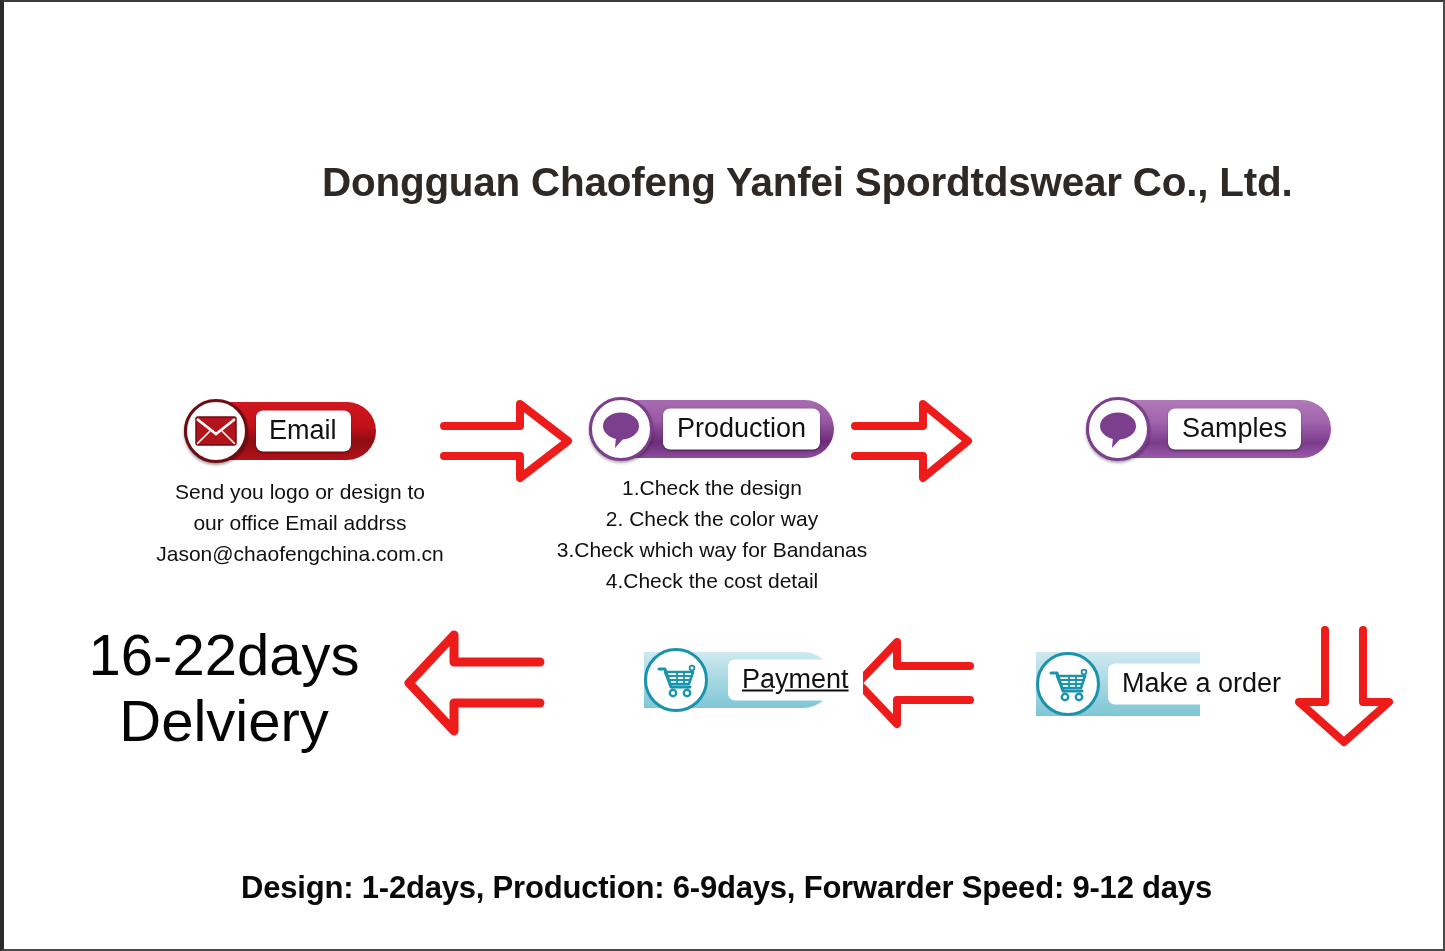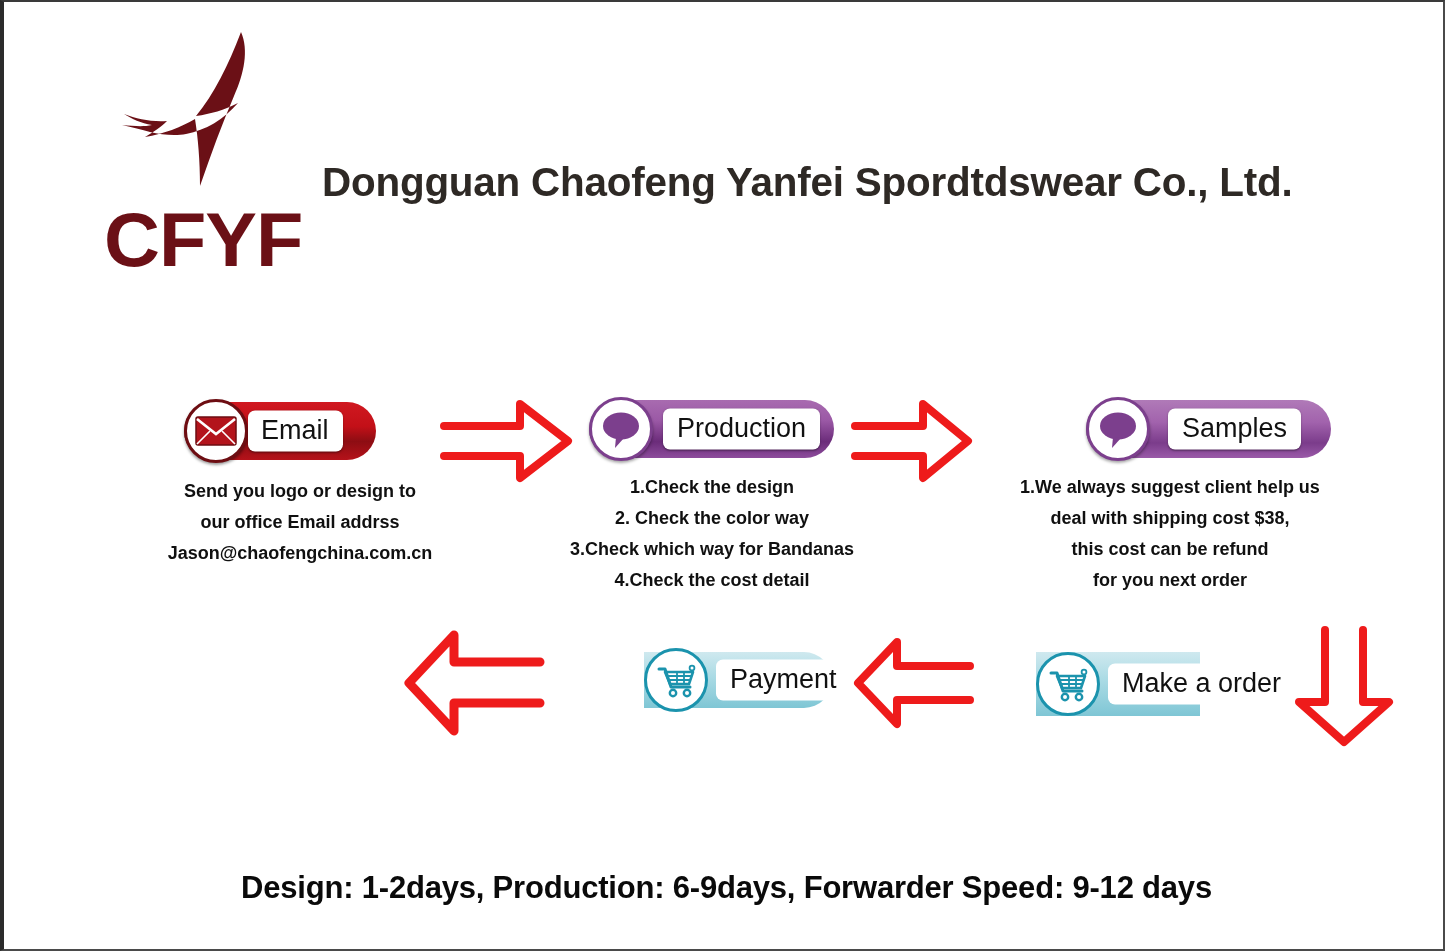--- a/index.html
+++ b/index.html
@@ -107,21 +107,21 @@
   
   #badge-email {
     left: 180px; top: 400px; width: 192px;
     background: linear-gradient(180deg,#d01820 0%,#c31018 42%,#8d0d13 68%,#b5121a 100%);
   }
   #badge-email .badge-icon-wrap {
     background: #ffffff;
     border: 3px solid #6d0d12;
     box-shadow: 0 2px 3px rgba(0,0,0,0.4);
   }
-  #badge-email .badge-label { left: 64px; padding-left: 13px; }
+  #badge-email .badge-label { left: 72px; padding-left: 13px; }
 
   
   #badge-discussion {
     left: 585px; top: 398px; width: 245px;
     background: linear-gradient(180deg,#a86bb0 0%,#9b59a6 35%,#6b2c7a 72%,#8d4c9c 100%);
   }
   #badge-discussion .badge-icon-wrap {
     background: #ffffff;
     border: 3px solid #7c3f8d;
     box-shadow: 0 2px 3px rgba(0,0,0,0.35);
@@ -143,43 +143,42 @@
   
   #badge-payment {
     left: 640px; top: 650px; width: 188px; height: 56px; border-radius: 0 28px 28px 0;
     background: linear-gradient(180deg,#cfe9ef 0%,#a9dae4 45%,#7fc6d5 100%);
   }
   #badge-payment .badge-icon-wrap {
     background: #ffffff;
     border: 3px solid #1b93ad;
     box-shadow: none;
   }
-  #badge-payment .badge-label { left: 72px; box-shadow: none; }
+  #badge-payment .badge-label { left: 84px; box-shadow: none; text-decoration: underline; }
 
   
   #badge-order {
     left: 1032px; top: 650px; width: 164px; height: 64px; border-radius: 0;
     background: linear-gradient(180deg,#cfe9ef 0%,#a9dae4 45%,#7fc6d5 100%);
   }
   #badge-order .badge-icon-wrap {
     background: #ffffff;
     border: 3px solid #1b93ad;
     box-shadow: none;
   }
   #badge-order .badge-label { left: 72px; box-shadow: none; }
 
   
   .caption {
     position: absolute;
     text-align: center;
-    font-size: 18px;
+    font-size: 21px;
     line-height: 31px;
     color: #101010;
     white-space: pre-line;
-    font-weight: bold;
   }
   #caption-email      { left: 78px;  top: 474px;  width: 436px; }
   #caption-discussion { left: 500px; top: 470px;  width: 416px; text-align: center; }
   #caption-samples    { left: 944px; top: 470px;  width: 444px; }
   #caption-payment    { left: 500px; top: 748px;  width: 496px; }
 
   #delivery-text {
     position: absolute;
     left: 40px;
     top: 620px;
@@ -211,37 +210,20 @@
   #arrow-2 { left: 845px; top: 396px; width: 126px; height: 86px; }
   #arrow-3 { left: 1288px; top: 622px; width: 104px; height: 124px; }
   #arrow-4 { left: 848px; top: 634px; width: 124px; height: 94px; }
   #arrow-5 { left: 398px; top: 626px; width: 144px; height: 110px; }
 </style>
 </head>
 <body>
 
 <div id="page">
 
-  <div id="brand-logo">
-    <svg id="bird-mark" viewBox="0 0 180 180">
-      <path d="M131 6 C118 40 104 68 86 90 C101 88 114 84 128 77
-               C113 94 96 104 76 108
-               C66 110 52 109 40 106
-               C32 104 22 101 12 99
-               C24 100 33 101 42 99
-               C31 97 22 93 14 88
-               C27 93 41 96 57 95
-               C52 100 44 106 35 111
-               C54 108 71 101 85 93
-               C88 112 90 134 90 160
-               C101 128 112 98 124 70
-               C134 48 139 24 131 6 Z" fill="#6b1016"></path>
-    </svg>
-    <div id="cfyf-wordmark">CFYF</div>
-  </div>
 
   <div id="company-title">Dongguan Chaofeng Yanfei Spordtdswear Co., Ltd.</div>
 
   <div class="badge" id="badge-email">
     <span class="badge-icon-wrap">
       <svg width="42" height="30" viewBox="0 0 42 30">
         <rect x="1" y="1" width="40" height="28" rx="2" fill="#b3141c" stroke="#6d0d12" stroke-width="1.5"></rect>
         <path d="M2 3 L21 18 L40 3" fill="none" stroke="#ffffff" stroke-width="2.6"></path>
         <path d="M2 28 L15 15 M40 28 L27 15" fill="none" stroke="#ffffff" stroke-width="1.6"></path>
       </svg>
@@ -276,24 +258,20 @@
 
   <div class="badge" id="badge-samples">
     <span class="badge-icon-wrap">
       <svg width="44" height="40" viewBox="0 0 44 40">
         <ellipse cx="22" cy="17" rx="18" ry="13.5" fill="#7c3f8d"></ellipse>
         <path d="M17 28 L16 39 L25 29 Z" fill="#7c3f8d"></path>
       </svg>
     </span>
     <span class="badge-label">Samples</span>
   </div>
-  <div class="caption" id="caption-samples">1.We always suggest client help us
-deal with shipping cost $38,
-this cost can be refund
-for you next order</div>
 
   <svg class="arrow" id="arrow-3" viewBox="0 0 104 124">
     <path d="M33 6 L33 78 L7 78 L52 118 L97 78 L71 78 L71 6" fill="none" stroke="#ee1b1b" stroke-width="8" stroke-linecap="round" stroke-linejoin="round"></path>
   </svg>
 
   <div class="badge" id="badge-order">
     <span class="badge-icon-wrap">
       <svg width="42" height="36" viewBox="0 0 42 36">
         <path d="M4 7 L10 7 L16 25 L35 25" fill="none" stroke="#1b93ad" stroke-width="3" stroke-linecap="round" stroke-linejoin="round"></path>
         <path d="M10 10 L38 10 L34 22 L15 22 Z" fill="none" stroke="#1b93ad" stroke-width="2.6" stroke-linejoin="round"></path>
@@ -323,16 +301,18 @@
         <circle cx="37" cy="6" r="2.4" fill="none" stroke="#1b93ad" stroke-width="1.8"></circle>
       </svg>
     </span>
     <span class="badge-label">Payment</span>
   </div>
 
   <svg class="arrow" id="arrow-5" viewBox="0 0 144 110">
     <path d="M138 34 L52 34 L52 7 L7 55 L52 103 L52 75 L138 75" fill="none" stroke="#ee1b1b" stroke-width="9" stroke-linecap="round" stroke-linejoin="round"></path>
   </svg>
 
+  <div id="delivery-text">16-22days
+Delviery</div>
 
   <div id="footer-note">Design: 1-2days, Production: 6-9days, Forwarder Speed: 9-12 days</div>
 
 </div>
 
 </body></html>

